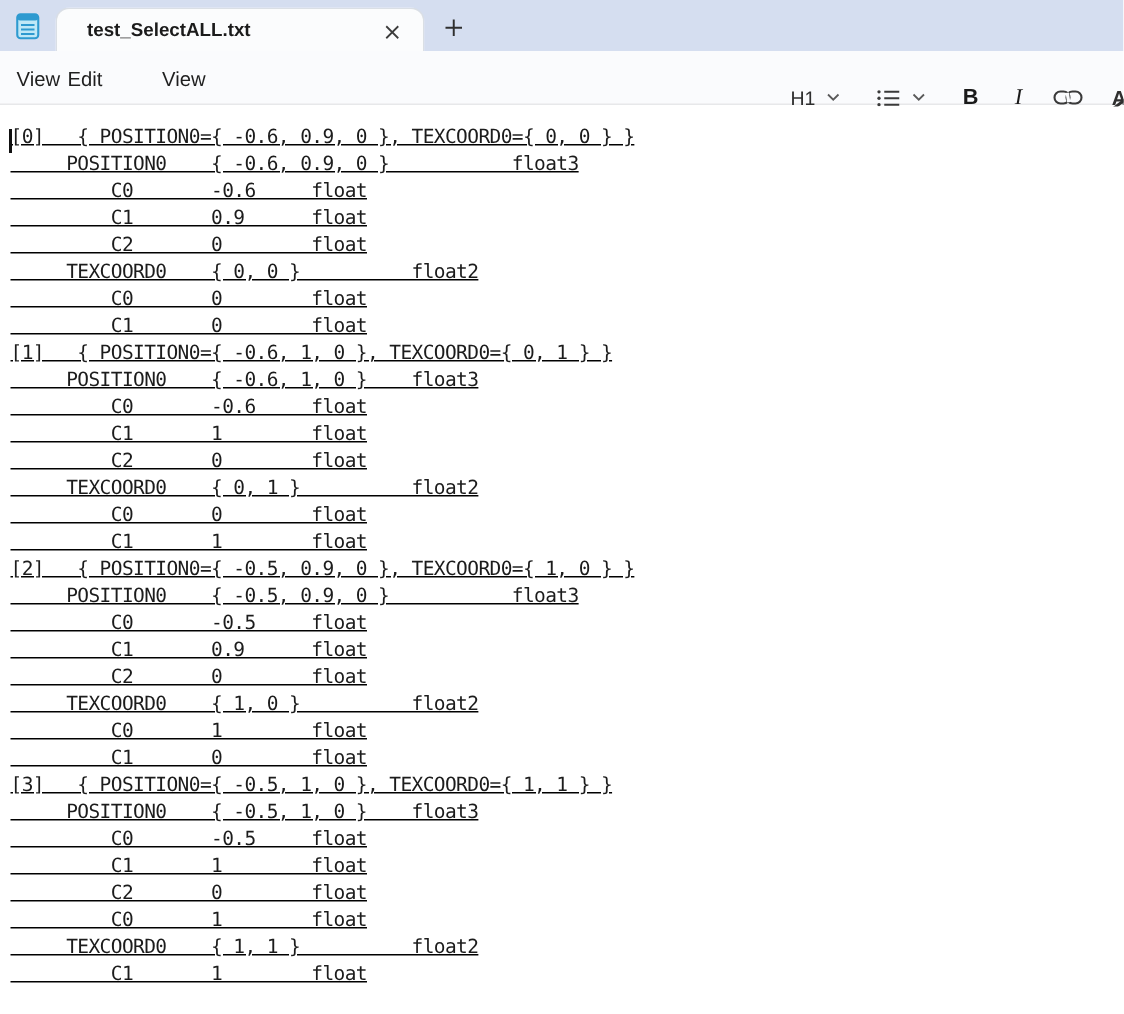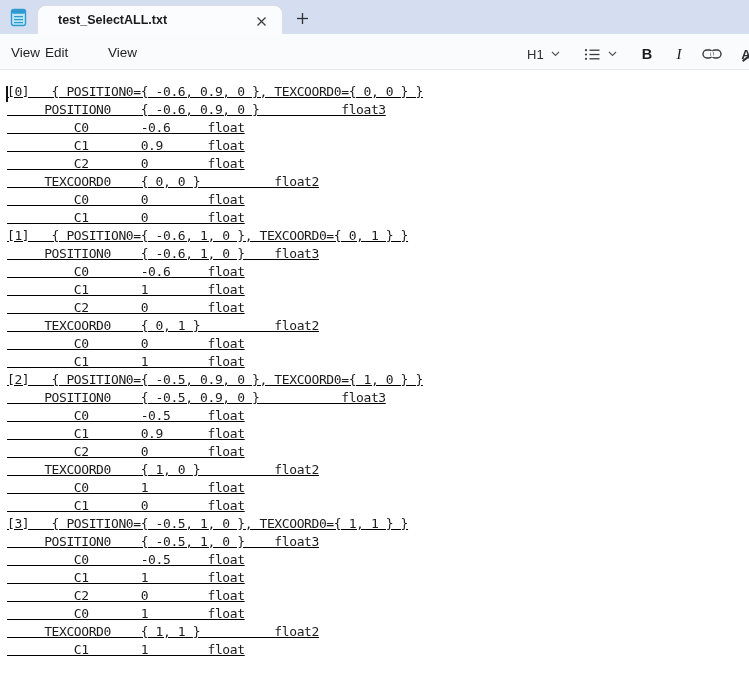--- a/index.html
+++ b/index.html
@@ -27,21 +27,21 @@
   
   .menubar { position:absolute; left:0; top:34px; width:749px; height:36px;
              background:#fafbfd; border-bottom:1px solid #e7e8ea; }
   .menu-btn { position:absolute; top:5px; height:26px; padding:0 11px;
               display:flex; align-items:center; font-size:13.5px; color:#1f1f1f;
               border-radius:5px; cursor:pointer; }
   .menu-file { left:0; }
   .menu-edit { left:34px; }
   .menu-view { left:97px; }
 
-  .fmt-btn { position:absolute; top:7px; height:26px; display:flex; gap:5px;
+  .fmt-btn { position:absolute; top:18px; height:26px; display:flex; gap:5px;
              align-items:center; justify-content:center; border-radius:5px;
              cursor:pointer; color:#2f2f2f; }
   .btn-heading { left:521px; padding:0 6px; font-size:13px; }
   .btn-list    { left:578px; padding:0 6px; }
   .btn-bold    { left:634px; width:26px; font-weight:800; font-size:14.5px; color:#1a1a1a; }
   .btn-italic  { left:666px; width:26px; font-style:italic; font-size:15px;
                  font-family:"Liberation Serif", serif; color:#1a1a1a; }
   .btn-link    { left:697px; width:30px; }
   .btn-clear   { left:731px; width:30px; font-size:13.5px; font-weight:600; position:absolute; }
   .clear-wrap  { position:relative; display:inline-block; }

